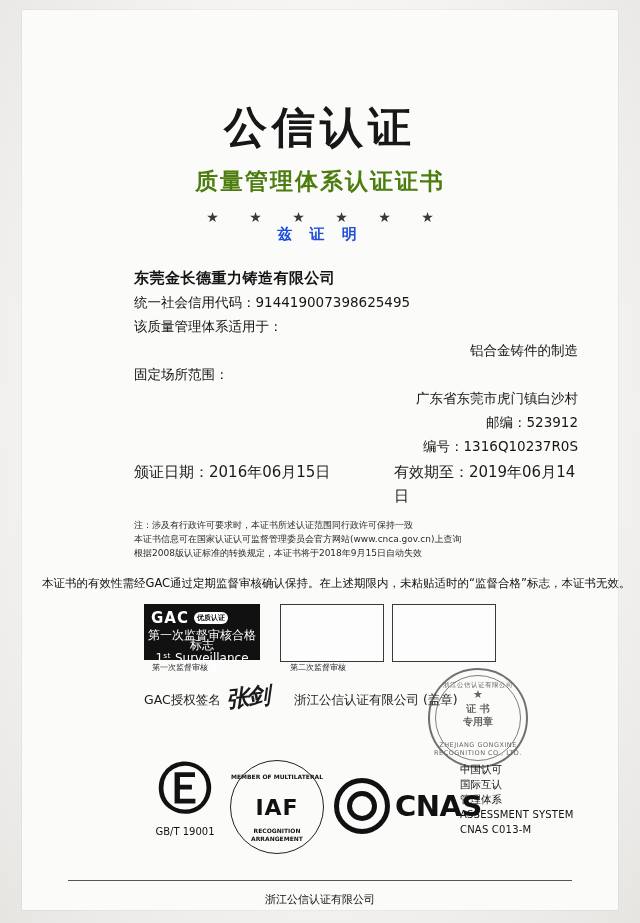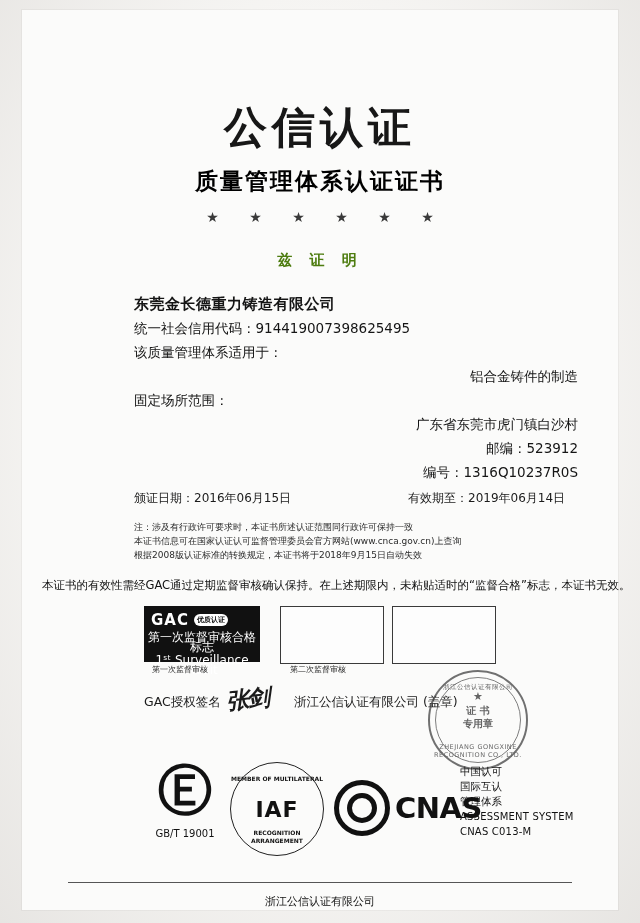--- a/index.html
+++ b/index.html
@@ -54,38 +54,37 @@
     letter-spacing: 5px;
     color: #171717;
     margin-top: 95px;
     line-height: 1.05;
   }
   .subtitle {
     text-align: center;
     font-weight: bold;
     font-size: 23px;
     letter-spacing: 2px;
-    color: #000000;
+    color: #4d7c0f;
     margin-top: 16px;
   }
   .stars {
     text-align: center;
     color: #3a3a3a;
     font-size: 14px;
     letter-spacing: 13px;
     margin-top: 12px;
     padding-left: 13px;
   }
   .hereby {
     text-align: center;
     font-size: 15px;
     font-weight: bold;
     letter-spacing: 6px;
-    margin-top: 26px;
-    color: #4d7c0f;
+    color: #1d4ed8;
   }
 
   .body-block {
     margin: 22px 0 0 0;
     padding-left: 112px;
     padding-right: 40px;
   }
   .line {
     font-size: 13.5px;
     line-height: 24px;
@@ -96,21 +95,21 @@
     font-weight: bold;
     font-size: 15px;
     letter-spacing: 0.5px;
   }
   .line.indent {
     padding-left: 18px;
     text-align: right;
   }
   .dates {
     display: flex;
-    font-size: 12px;
+    font-size: 15px;
     line-height: 24px;
     margin-top: 2px;
     gap: 48px;
   }
   .dates .issue { width: 226px; }
 
   .notes {
     padding-left: 112px;
     padding-right: 32px;
     margin-top: 10px;

